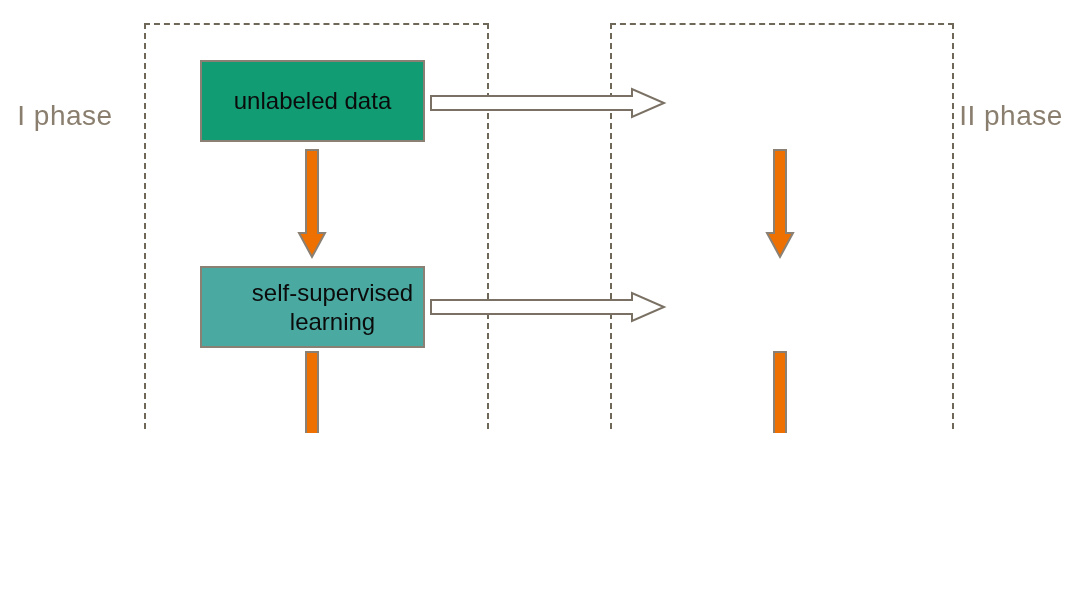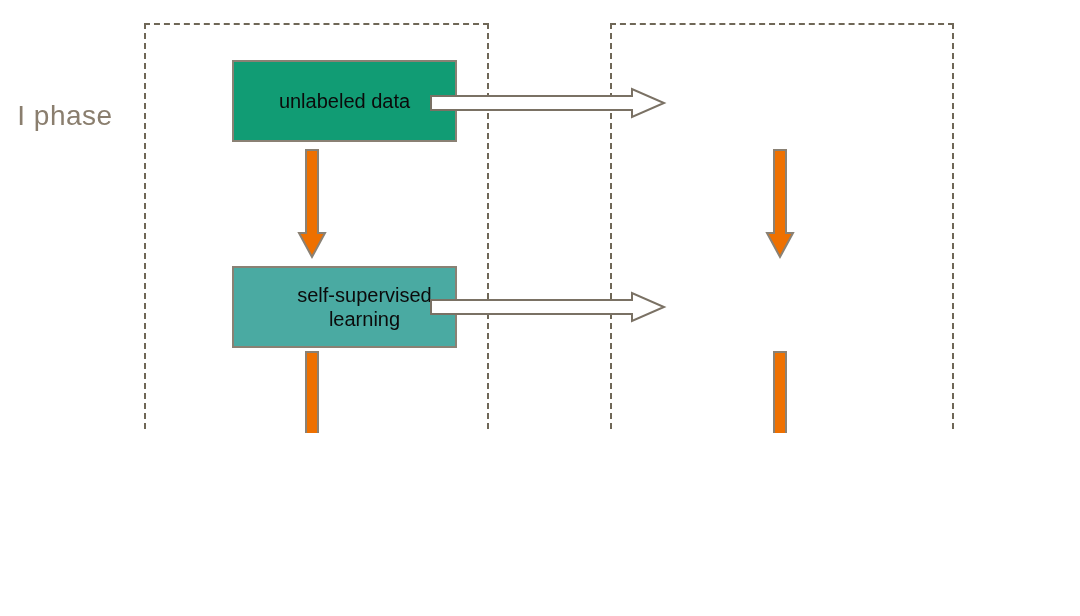--- a/index.html
+++ b/index.html
@@ -15,21 +15,21 @@
   .phase2{left:610px;top:23px;width:344px;height:566px;}
   .phase-label{
     position:absolute;top:100px;width:110px;text-align:center;
     font-size:28px;color:var(--phase-label-text,#8a7e6e);
     font-family:"Liberation Sans",sans-serif;letter-spacing:0.5px;
   }
   .node{
     position:absolute;width:225px;height:82px;box-sizing:border-box;
     border:2px solid var(--box-border,#8a8174);
     display:flex;align-items:center;justify-content:center;text-align:center;
-    font-size:20px;line-height:1.22;color:#0b0b0b;white-space:pre-line;margin-left:32px;
+    font-size:24px;line-height:1.22;color:#0b0b0b;white-space:pre-line;
   }
   .green{background:var(--box-row1,#119c74);}
   .teal{background:var(--box-row2,#4aaaa2);padding-left:40px;}
   .mint{background:var(--box-row3,#abe3d3);}
   svg.h-arrow,svg.v-arrow{position:absolute;overflow:visible;}
   .h-arrow polygon{
     fill:#ffffff;stroke:var(--arrow-outline,#7a7164);stroke-width:2;stroke-linejoin:miter;
   }
   .v-arrow polygon{
     fill:var(--arrow-orange,#ee7000);stroke:var(--box-border,#8a8174);stroke-width:2;stroke-linejoin:miter;
@@ -48,20 +48,21 @@
 </style>
 </head>
 <body>
 
 <div class="canvas">
 
   <div class="phase-rect phase1"></div>
   <div class="phase-rect phase2"></div>
 
   <div class="phase-label" style="left:10px">I phase</div>
+  <div class="phase-label" style="left:956px">II phase</div>
 
   <div class="node green" style="left:200px;top:60px">unlabeled data</div>
   <div class="node teal" style="left:200px;top:266px">self-supervised
 learning</div>
 
 
   <svg class="h-arrow" style="left:430px;top:86px" width="236" height="34" viewBox="0 0 236 34">
     <polygon points="1,10 202,10 202,3 234,17 202,31 202,24 1,24"></polygon>
   </svg>
   <svg class="h-arrow" style="left:430px;top:290px" width="236" height="34" viewBox="0 0 236 34">

